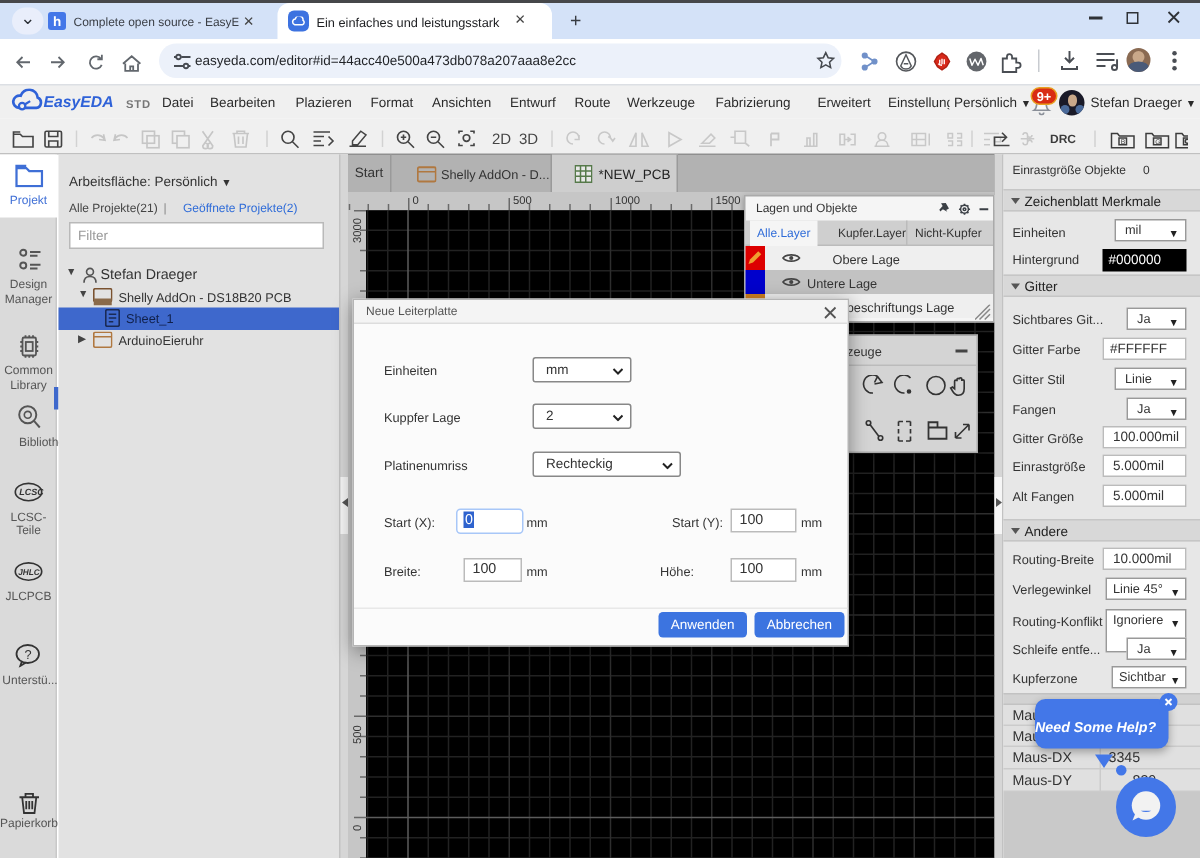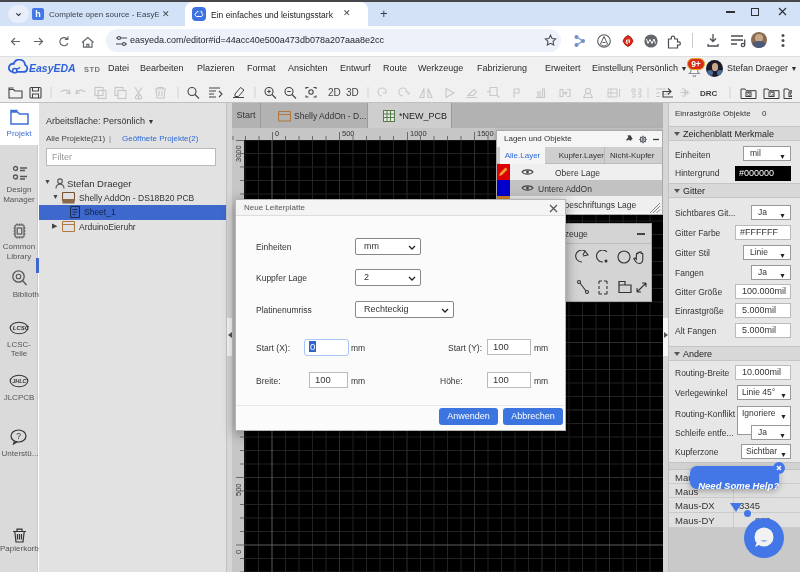--- a/index.html
+++ b/index.html
@@ -381,21 +381,21 @@
       <path d="M1 4C3 1.2 10 1.2 12 4 10 6.8 3 6.8 1 4z" fill="none" stroke="#444" stroke-width="1.1"></path>
       <circle cx="6.5" cy="4" r="1.4" fill="#444"></circle>
     </svg>
   <div class="abs" style="left:58px;top:37px;font-size:8.5px;color:#333;">Obere Lage</div>
   <div class="abs" style="left:0;top:49px;width:165px;height:16px;background:#c2c2c2;"></div>
   <div class="abs" style="left:0;top:49px;width:13px;height:16px;background:#00c;"></div>
   <svg class="abs" style="left:24px;top:53px;" width="13" height="8" viewBox="0 0 13 8">
       <path d="M1 4C3 1.2 10 1.2 12 4 10 6.8 3 6.8 1 4z" fill="none" stroke="#444" stroke-width="1.1"></path>
       <circle cx="6.5" cy="4" r="1.4" fill="#444"></circle>
     </svg>
-  <div class="abs" style="left:41px;top:53px;font-size:8.5px;color:#333;">Untere AddOn</div>
+  <div class="abs" style="left:41px;top:53px;font-size:8.5px;color:#333;">Untere Lage</div>
   <div class="abs" style="left:0;top:65px;width:165px;height:16px;background:#efefef;"></div>
   <div class="abs" style="left:0;top:65px;width:13px;height:16px;background:#d08020;"></div>
   <div class="abs" style="left:41px;top:69px;font-size:8.5px;color:#333;">Seidenbeschriftungs Lage</div>
   <svg class="abs" style="left:153px;top:72px;" width="11" height="11" viewBox="0 0 11 11">
       <g stroke="#888" stroke-width="1">
         <path d="M10 3L3 10M10 6.5L6.5 10M10 0L0 10"></path>
       </g>
     </svg>
 </div>
 
@@ -521,21 +521,21 @@
   <div class="abs" style="left:73px;top:172px;width:39px;height:16px;background:#fff;border:1px solid #bbb;font-size:9.5px;color:#333;line-height:14px;padding-left:5px;">100</div>
   <div class="abs" style="left:115px;top:176px;font-size:8.5px;color:#333;">mm</div>
   <div class="abs" style="left:204px;top:176px;font-size:8.5px;color:#333;">Höhe:</div>
   <div class="abs" style="left:251px;top:172px;width:44px;height:16px;background:#fff;border:1px solid #bbb;font-size:9.5px;color:#333;line-height:14px;padding-left:5px;">100</div>
   <div class="abs" style="left:298px;top:176px;font-size:8.5px;color:#333;">mm</div>
   <div class="abs" style="left:0;top:205px;width:329px;height:1px;background:#e8e8e8;"></div>
   <div class="abs" style="left:203px;top:208px;width:59px;height:17px;background:#3c74e0;border-radius:3px;color:#fff;font-size:9px;text-align:center;line-height:17px;">Anwenden</div>
   <div class="abs" style="left:267px;top:208px;width:60px;height:17px;background:#3c74e0;border-radius:3px;color:#fff;font-size:9px;text-align:center;line-height:17px;">Abbrechen</div>
 </div>
 
-<div class="abs" style="left:690px;top:466px;width:89px;height:23px;background:#4377e8;border-radius:7px;box-shadow:0 2px 6px rgba(0,0,0,.3);color:#fff;font-size:9.5px;font-style:italic;font-weight:bold;text-align:right;line-height:39px;">Need Some Help?</div>
+<div class="abs" style="left:690px;top:466px;width:89px;height:33px;background:#4377e8;border-radius:7px;box-shadow:0 2px 6px rgba(0,0,0,.3);color:#fff;font-size:9.5px;font-style:italic;font-weight:bold;text-align:left;line-height:39px;">Need Some Help?</div>
 <div class="abs" style="left:773px;top:462px;width:12px;height:12px;background:#4377e8;border-radius:50%;"></div>
 <svg class="abs" style="left:776px;top:465px;" width="6" height="6" viewBox="0 0 6 6">
     <path d="M1 1l4 4M5 1L1 5" stroke="#fff" stroke-width="1.3"></path>
   </svg>
 <div class="abs" style="left:730px;top:503px;width:0;height:0;border-left:6px solid transparent;border-right:6px solid transparent;border-top:9px solid #4377e8;"></div>
 <div class="abs" style="left:744px;top:510px;width:7px;height:7px;background:#4377e8;border-radius:50%;"></div>
 <div class="abs" style="left:744px;top:518px;width:40px;height:40px;background:#4377e8;border-radius:50%;"></div>
 <svg class="abs" style="left:744px;top:518px;" width="40" height="40" viewBox="0 0 40 40">
   <circle cx="20" cy="19" r="9.5" fill="#f2f2f2"></circle>
   <path d="M13 24l-2 5 6-3z" fill="#f2f2f2"></path>

